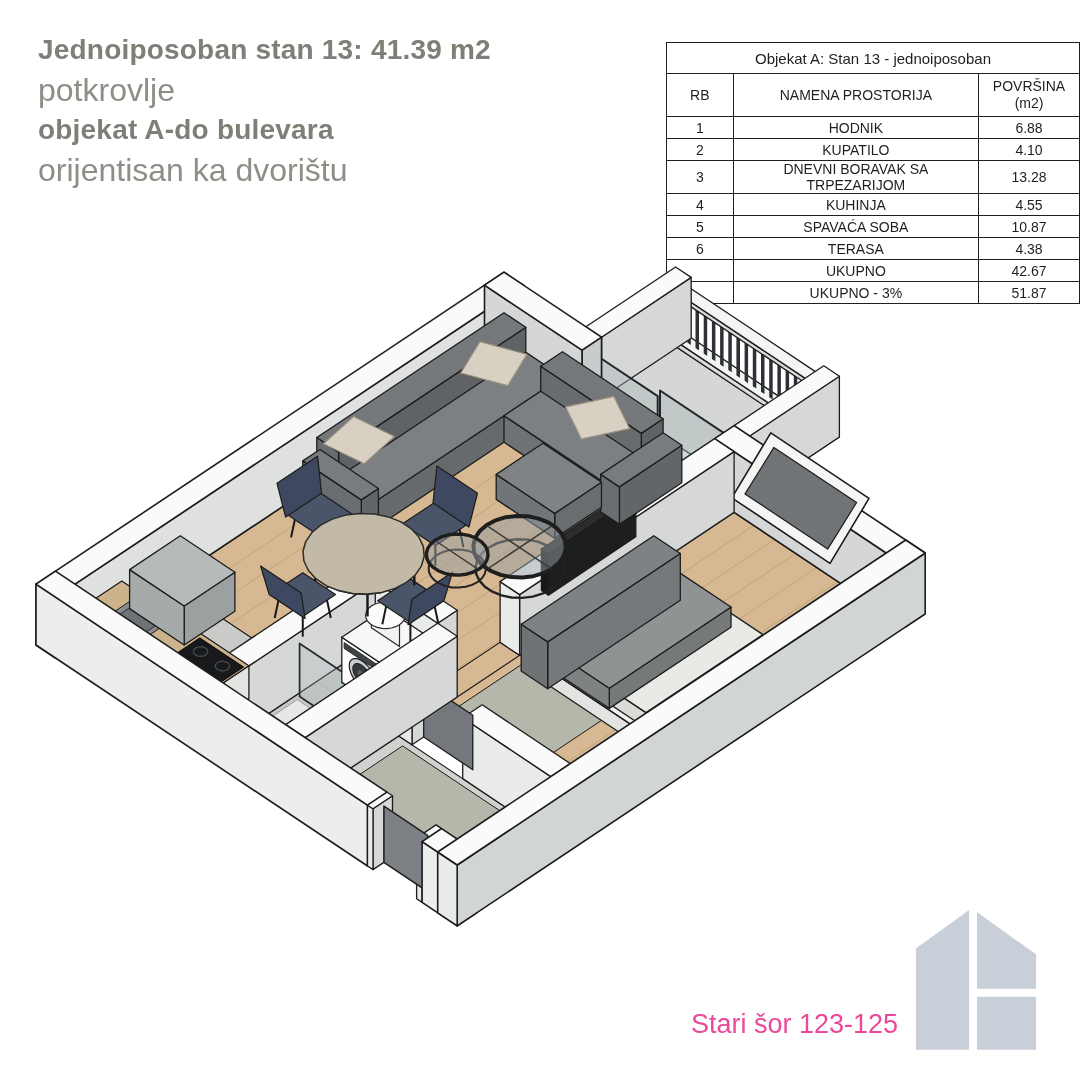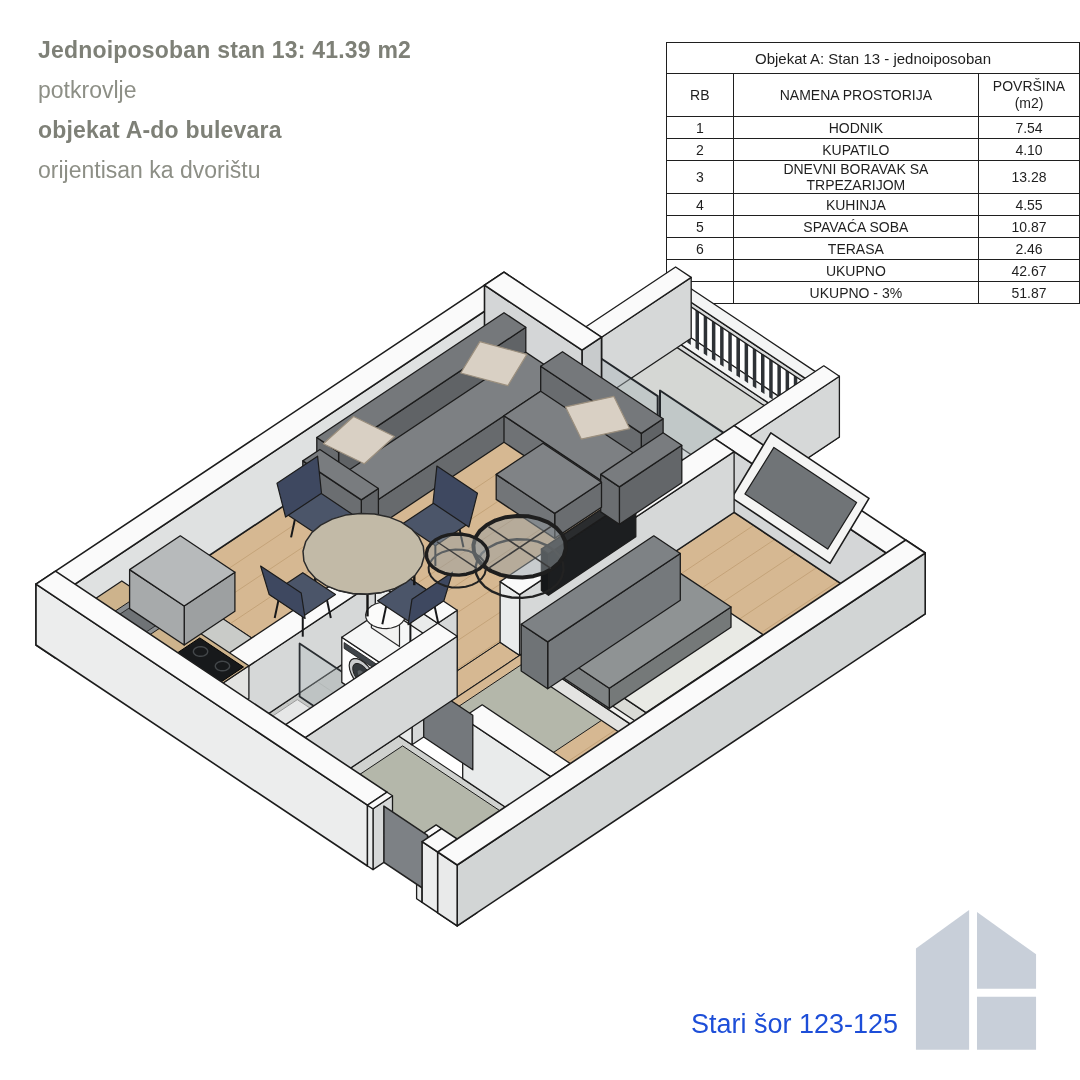--- a/index.html
+++ b/index.html
@@ -1,37 +1,37 @@
 <!DOCTYPE html>
 <html><head>
 <meta charset="utf-8">
 <style>
   html,body{margin:0;padding:0;background:#ffffff;}
   .page{position:relative;width:1080px;height:1080px;background:#fff;overflow:hidden;
         font-family:"Liberation Sans", sans-serif;}
   
   .titleblock{position:absolute;left:38px;top:30px;line-height:40px;}
-  .t-bold{font-size:23px;font-weight:bold;color:#7e8077;letter-spacing:.2px;}
-  .t-reg{font-size:23px;font-weight:normal;color:#8d8f86;}
+  .t-bold{font-size:28px;font-weight:bold;color:#7e8077;letter-spacing:.2px;}
+  .t-reg{font-size:32px;font-weight:normal;color:#8d8f86;}
   
   .areatable{position:absolute;left:666px;top:42px;border-collapse:collapse;
              background:#fff;color:#1f1f1f;}
   .areatable th,.areatable td{border:1.4px solid #1f1f1f;font-weight:normal;
              font-size:14px;padding:0 10px;}
   .areatable .cap{height:30px;text-align:center;font-size:15px;}
   .areatable .colh th{height:42px;text-align:center;white-space:pre-line;line-height:17px;}
   .areatable td{height:21px;}
   .col-rb{width:46px;text-align:center;}
   .col-name{width:226px;text-align:center;padding-left:7px;}
   .col-area{width:80px;text-align:center;}
   
   .plan{position:absolute;left:0;top:0;width:1080px;height:1080px;}
   
   .logo{position:absolute;right:40px;bottom:30px;width:128px;height:148px;}
-  .address{position:absolute;right:182px;bottom:40px;font-size:27px;color:#1d4ed8;}
+  .address{position:absolute;right:182px;bottom:40px;font-size:27px;color:#ec4899;}
 </style>
 </head>
 <body>
 
 <div class="page">
 
   <div class="titleblock">
     <div class="t-bold">Jednoiposoban stan 13: 41.39 m2</div>
     <div class="t-reg">potkrovlje</div>
     <div class="t-bold">objekat A-do bulevara</div>
@@ -47,21 +47,21 @@
         <th class="col-rb">RB</th>
         <th class="col-name">NAMENA PROSTORIJA</th>
         <th class="col-area">POVRŠINA
 (m2)</th>
       </tr>
     </thead>
     <tbody id="area-rows">
         <tr>
           <td class="col-rb">1</td>
           <td class="col-name">HODNIK</td>
-          <td class="col-area">7.54</td>
+          <td class="col-area">6.88</td>
         </tr>
         <tr>
           <td class="col-rb">2</td>
           <td class="col-name">KUPATILO</td>
           <td class="col-area">4.10</td>
         </tr>
         <tr>
           <td class="col-rb">3</td>
           <td class="col-name">DNEVNI BORAVAK SA TRPEZARIJOM</td>
           <td class="col-area">13.28</td>
@@ -72,21 +72,21 @@
           <td class="col-area">4.55</td>
         </tr>
         <tr>
           <td class="col-rb">5</td>
           <td class="col-name">SPAVAĆA SOBA</td>
           <td class="col-area">10.87</td>
         </tr>
         <tr>
           <td class="col-rb">6</td>
           <td class="col-name">TERASA</td>
-          <td class="col-area">2.46</td>
+          <td class="col-area">4.38</td>
         </tr>
         <tr>
           <td class="col-rb"></td>
           <td class="col-name">UKUPNO</td>
           <td class="col-area">42.67</td>
         </tr>
         <tr>
           <td class="col-rb"></td>
           <td class="col-name">UKUPNO - 3%</td>
           <td class="col-area">51.87</td>

